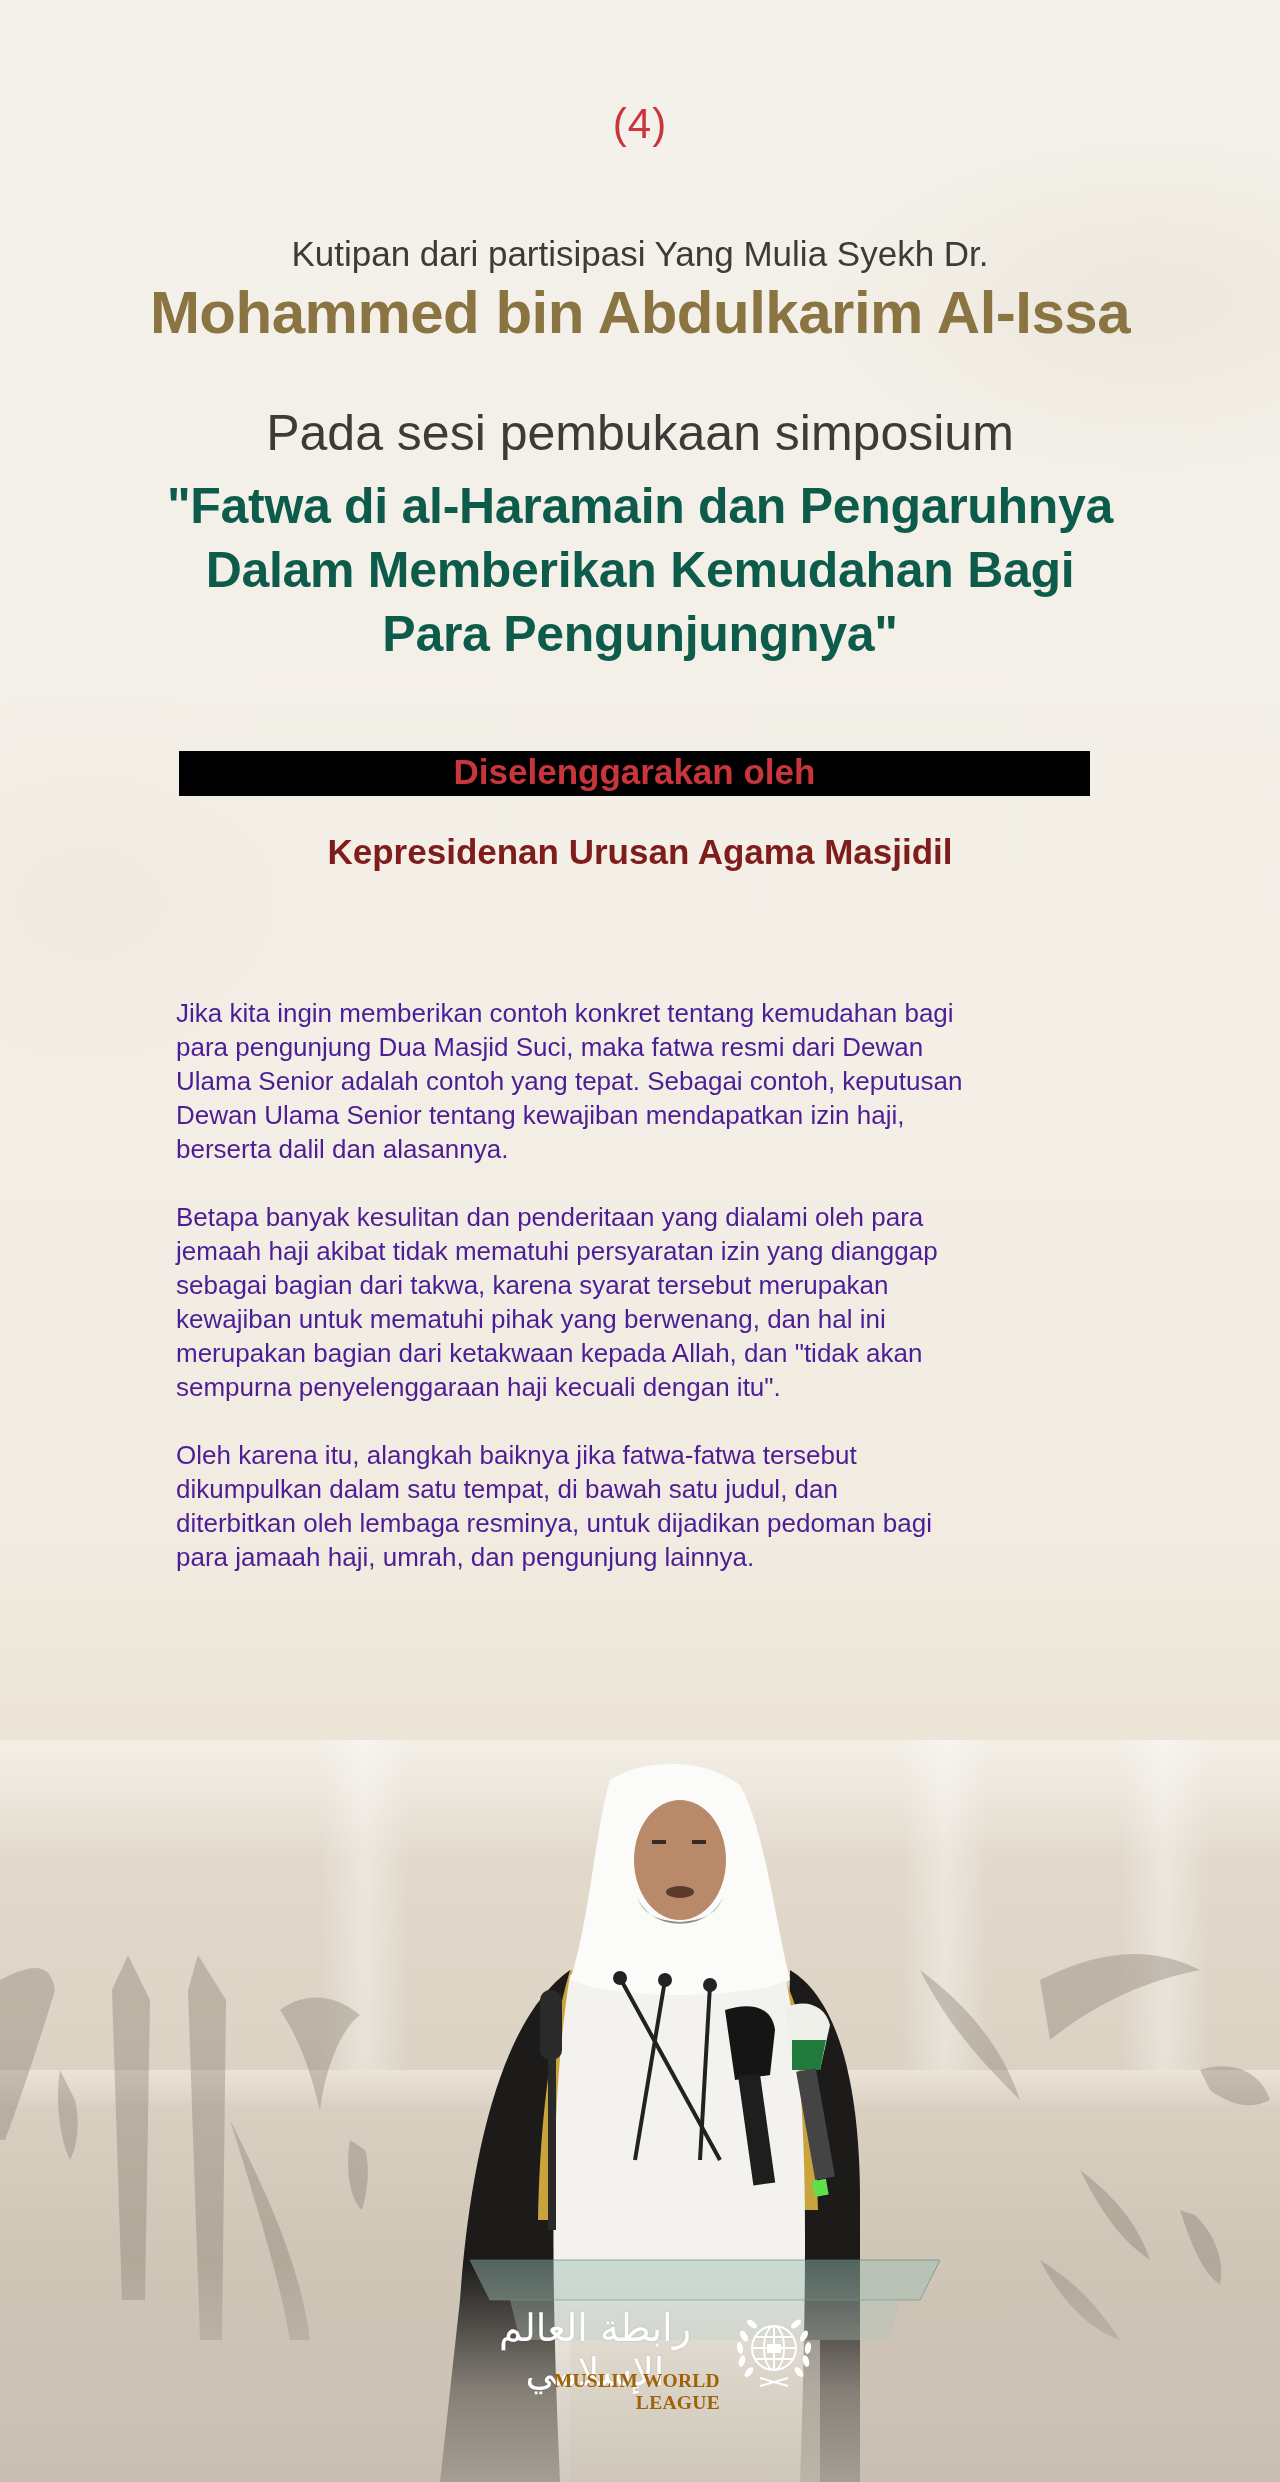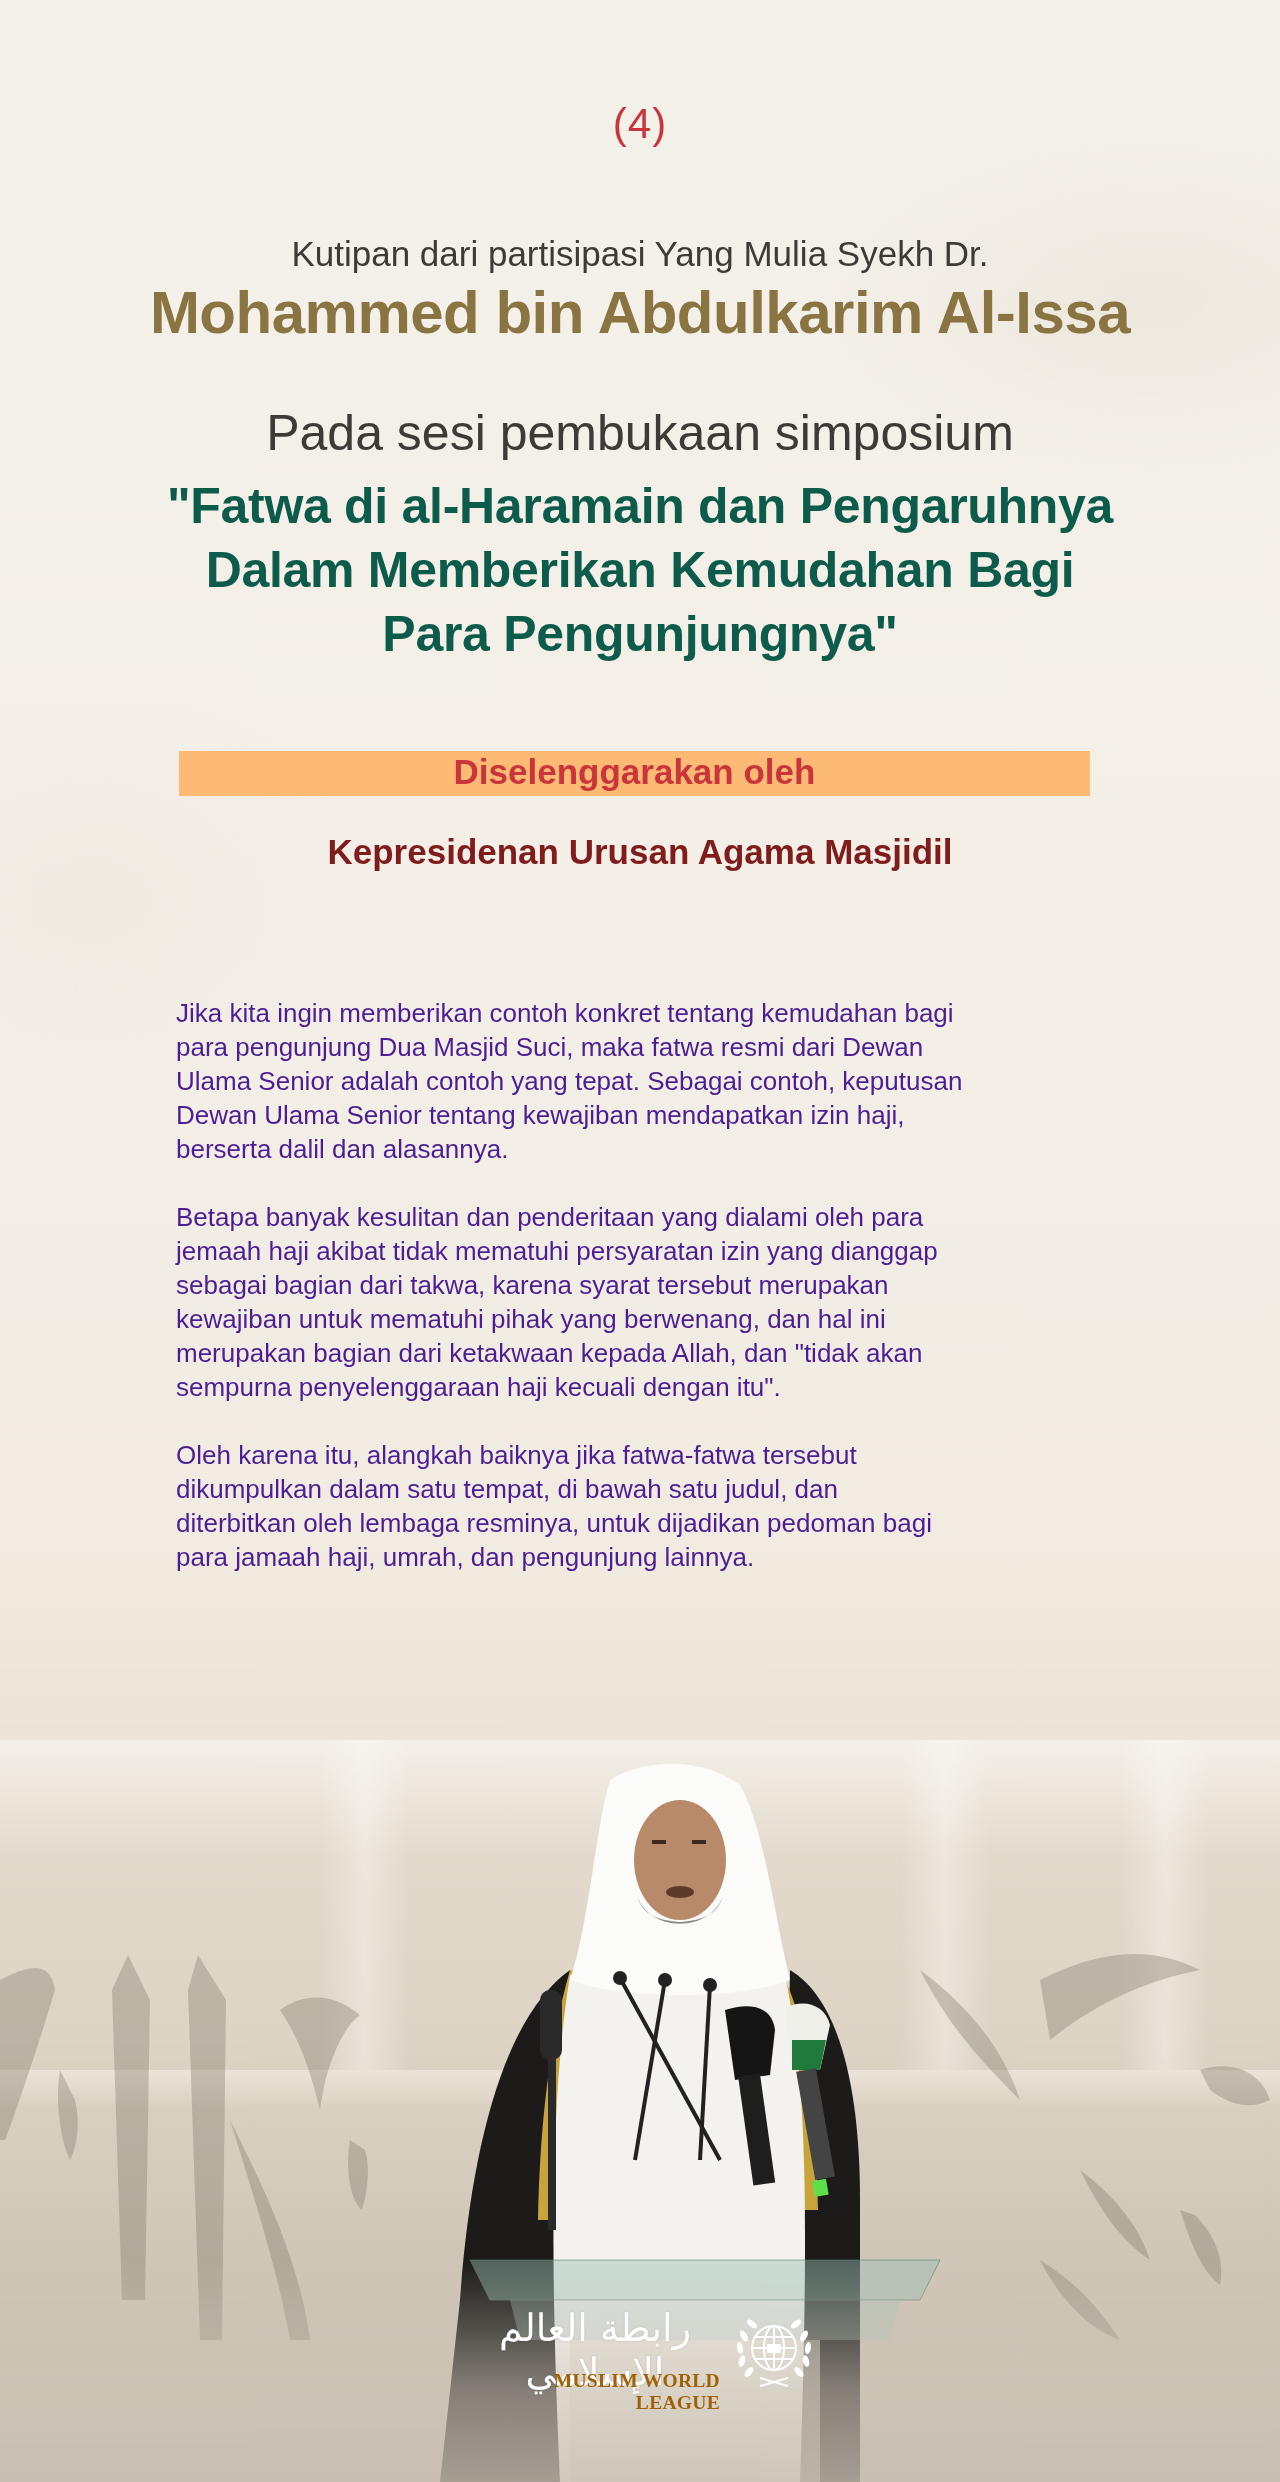--- a/index.html
+++ b/index.html
@@ -22,21 +22,21 @@
   .number { top: 100px; font-size: 42px; color: #c9353a; letter-spacing: 1px; }
   .intro { top: 214px; font-size: 35px; color: #3d3a38; margin-top: 20px; }
   .name { top: 278px; font-size: 60px; font-weight: bold; color: #8a7442; letter-spacing: -0.5px; }
   .session { top: 404px; font-size: 50px; color: #3d3a38; }
   .symp {
     top: 474px; font-size: 50px; font-weight: bold; color: #0d5b4a;
     line-height: 64px; letter-spacing: -0.3px;
   }
   .banner {
     position: absolute; left: 179px; top: 751px; width: 911px; height: 45px;
-    background: #fdba74; text-align: center;
+    background: #000000; text-align: center;
   }
   .banner span {
     display: inline-block; font-size: 35px; font-weight: bold; color: #c9353a;
     line-height: 42px;
   }
   .org {
     top: 830px; font-size: 35px; font-weight: bold; color: #7f1d1d; line-height: 44px;
   }
   .body {
     position: absolute; left: 176px; top: 996px; width: 930px;

